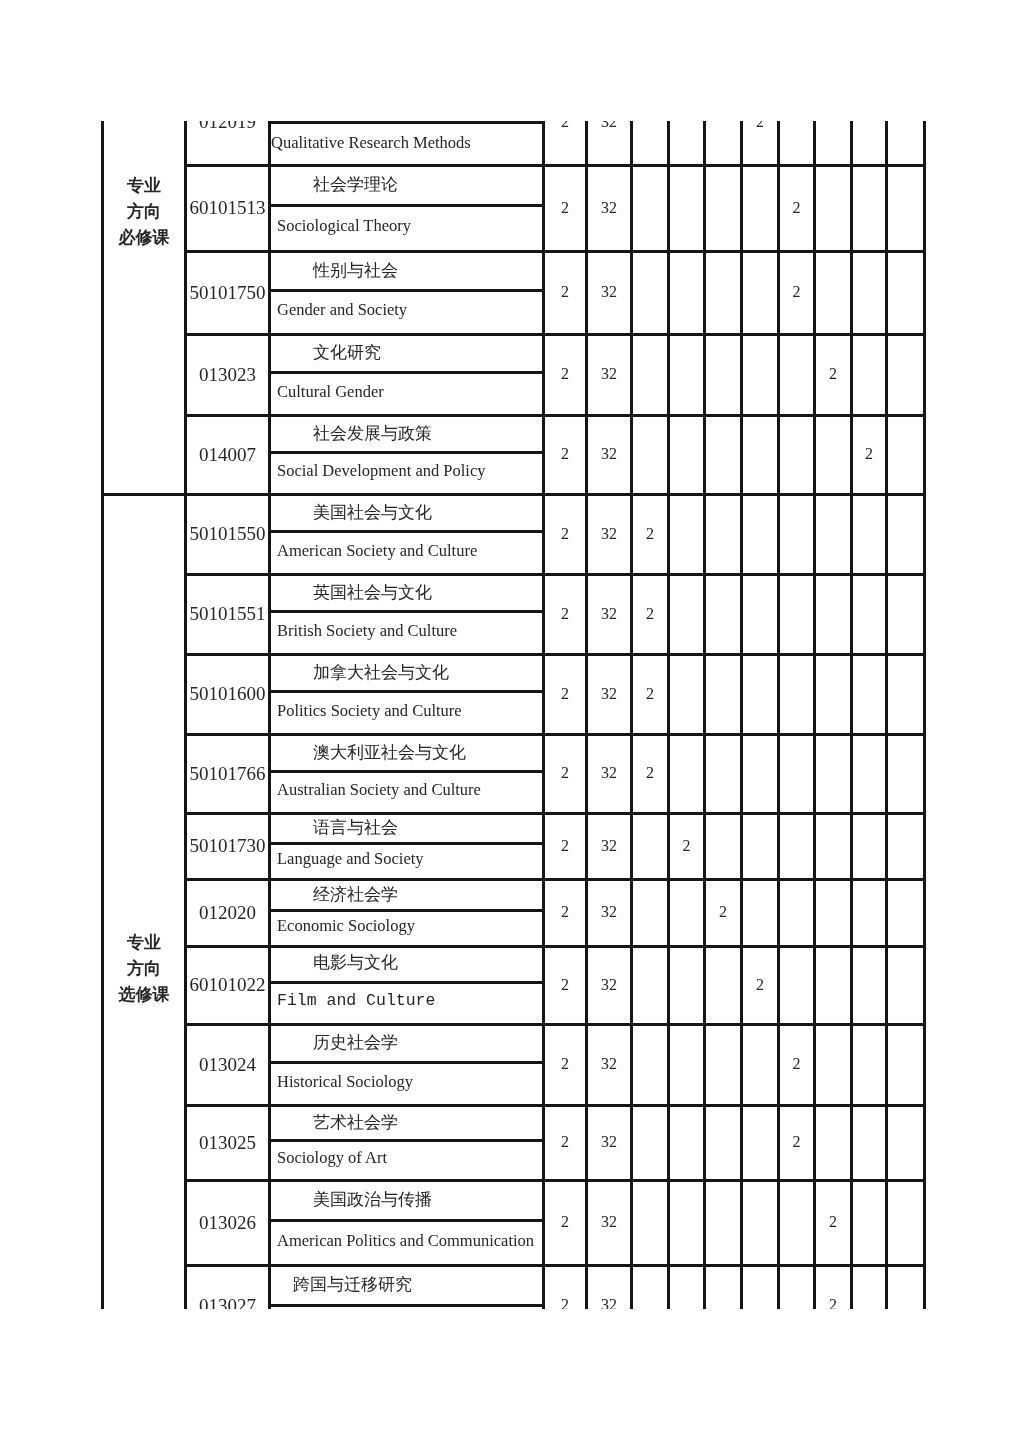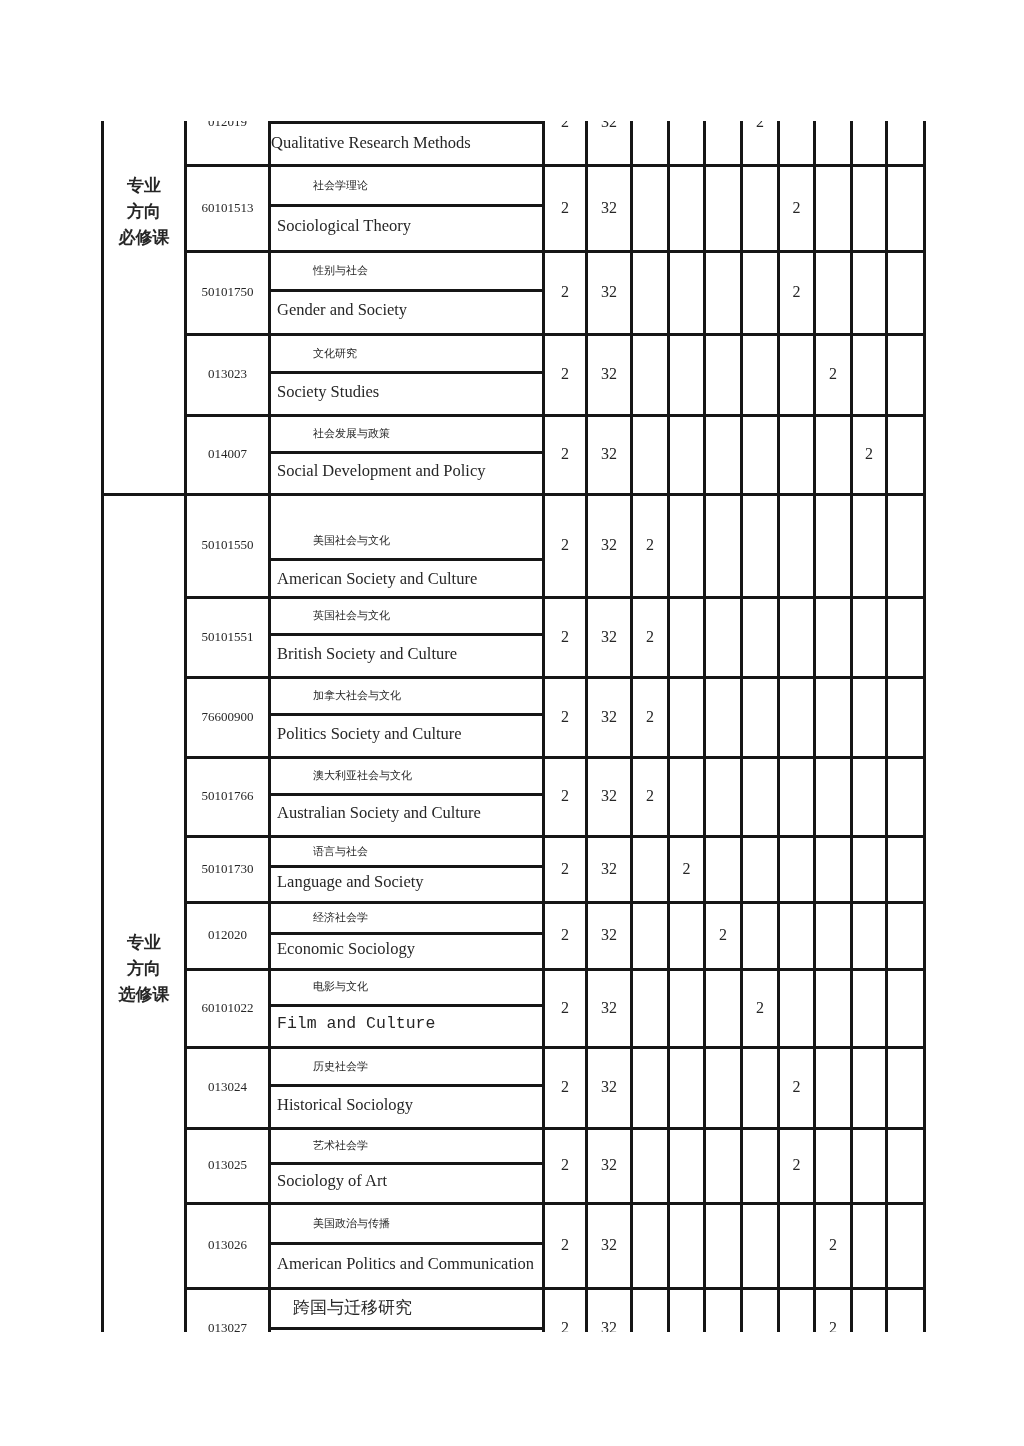--- a/index.html
+++ b/index.html
@@ -38,33 +38,33 @@
     font-weight: 700;
     font-size: 17px;
     vertical-align: top;
     border-bottom-width: 3px;
   }
   td.cat .cat-lines { line-height: 26px; }
   td.cat1 { padding-top: 52px; }
   td.cat2 { padding-top: 434px; border-bottom: none; }
 
   
-  td.code { font-size: 13px; }
+  td.code { font-size: 19px; }
 
   
   td.name { text-align: left; vertical-align: top; }
   .nw { display: flex; flex-direction: column; overflow: hidden; }
   .nw .cn, .nw .en {
     flex: 1 1 0;
     display: flex;
     align-items: center;
     padding-left: 6px;
     overflow: hidden;
   }
-  .nw .cn { border-bottom: 3px solid #161616; font-size: 11px; padding-left: 42px; }
+  .nw .cn { border-bottom: 3px solid #161616; font-size: 17px; padding-left: 42px; }
   .nw .en { font-size: 16.5px; line-height: 19px; padding-right: 4px; }
 
   
   .ct-o { height: 42px; overflow: hidden; }
   .ct-i {
     height: 82px; margin-top: -40px;
     display: flex; align-items: center; justify-content: center;
   }
   .en-only {
     height: 39px; border-top: 3px solid #161616;
@@ -180,21 +180,21 @@
           <td>2</td>
           <td></td>
           <td></td>
           <td></td>
         </tr>
         <tr style="height: 81px;">
           <td class="code">013023</td>
           <td class="name">
             <div class="nw" style="height: 73px;">
               <div class="cn">文化研究</div>
-              <div class="en">Society Studies</div>
+              <div class="en">Cultural Gender</div>
             </div>
           </td>
           <td>2</td>
           <td>32</td>
           <td></td>
           <td></td>
           <td></td>
           <td></td>
           <td></td>
           <td>2</td>
@@ -223,21 +223,21 @@
         <tr style="height: 80px;">
           <td rowspan="11" class="cat cat2">
             <div class="cat-lines">
               <div>专业</div>
               <div>方向</div>
               <div>选修课</div>
             </div>
           </td>
           <td class="code">50101550</td>
           <td class="name">
-            <div class="nw" style="height: 72px; margin-top: 28px;">
+            <div class="nw" style="height: 72px;">
               <div class="cn">美国社会与文化</div>
               <div class="en">American Society and Culture</div>
             </div>
           </td>
           <td>2</td>
           <td>32</td>
           <td>2</td>
           <td></td>
           <td></td>
           <td></td>
@@ -259,21 +259,21 @@
           <td>2</td>
           <td></td>
           <td></td>
           <td></td>
           <td></td>
           <td></td>
           <td></td>
           <td></td>
         </tr>
         <tr style="height: 80px;">
-          <td class="code">76600900</td>
+          <td class="code">50101600</td>
           <td class="name">
             <div class="nw" style="height: 72px;">
               <div class="cn">加拿大社会与文化</div>
               <div class="en">Politics Society and Culture</div>
             </div>
           </td>
           <td>2</td>
           <td>32</td>
           <td>2</td>
           <td></td>

